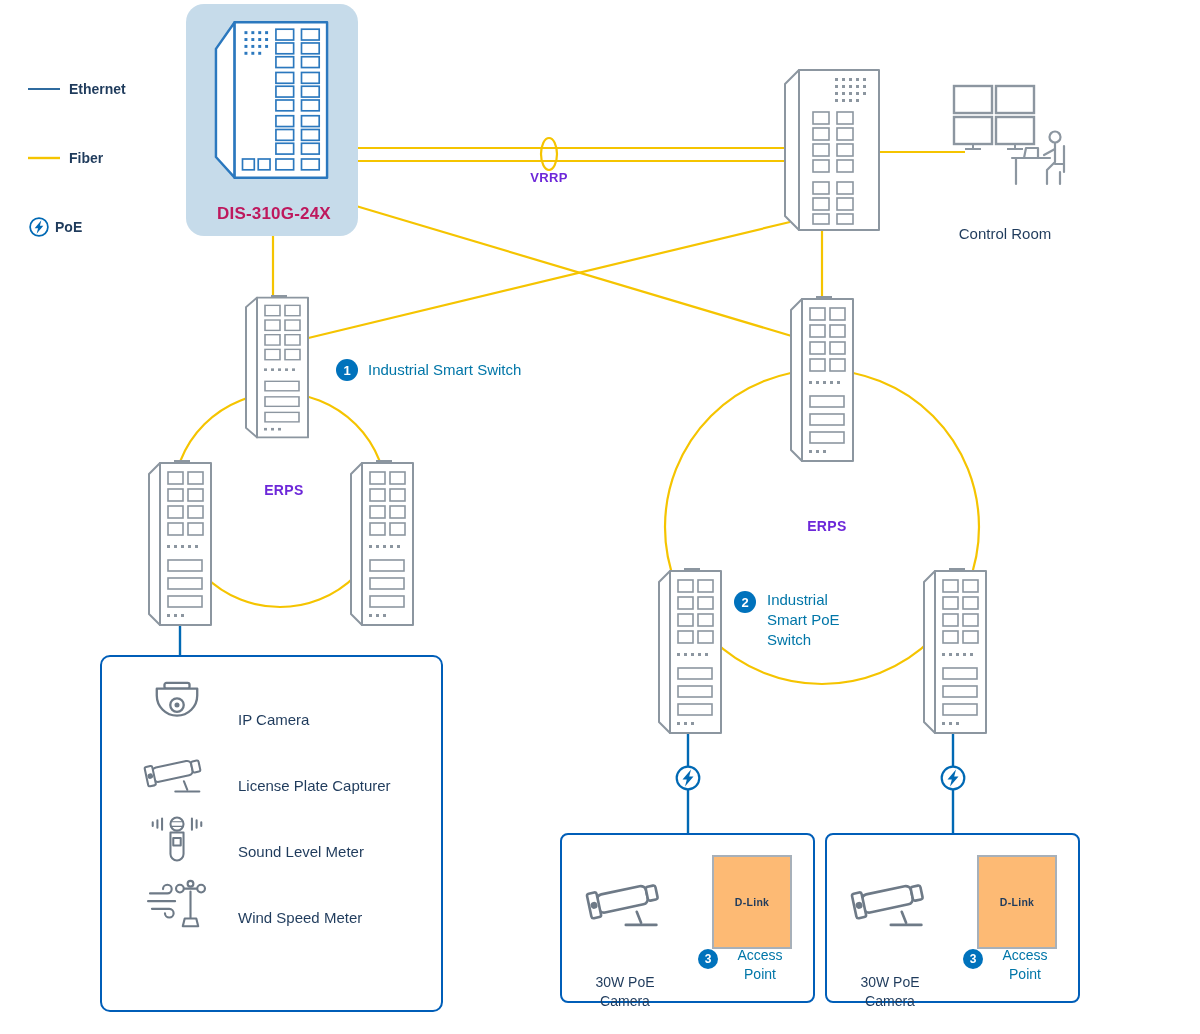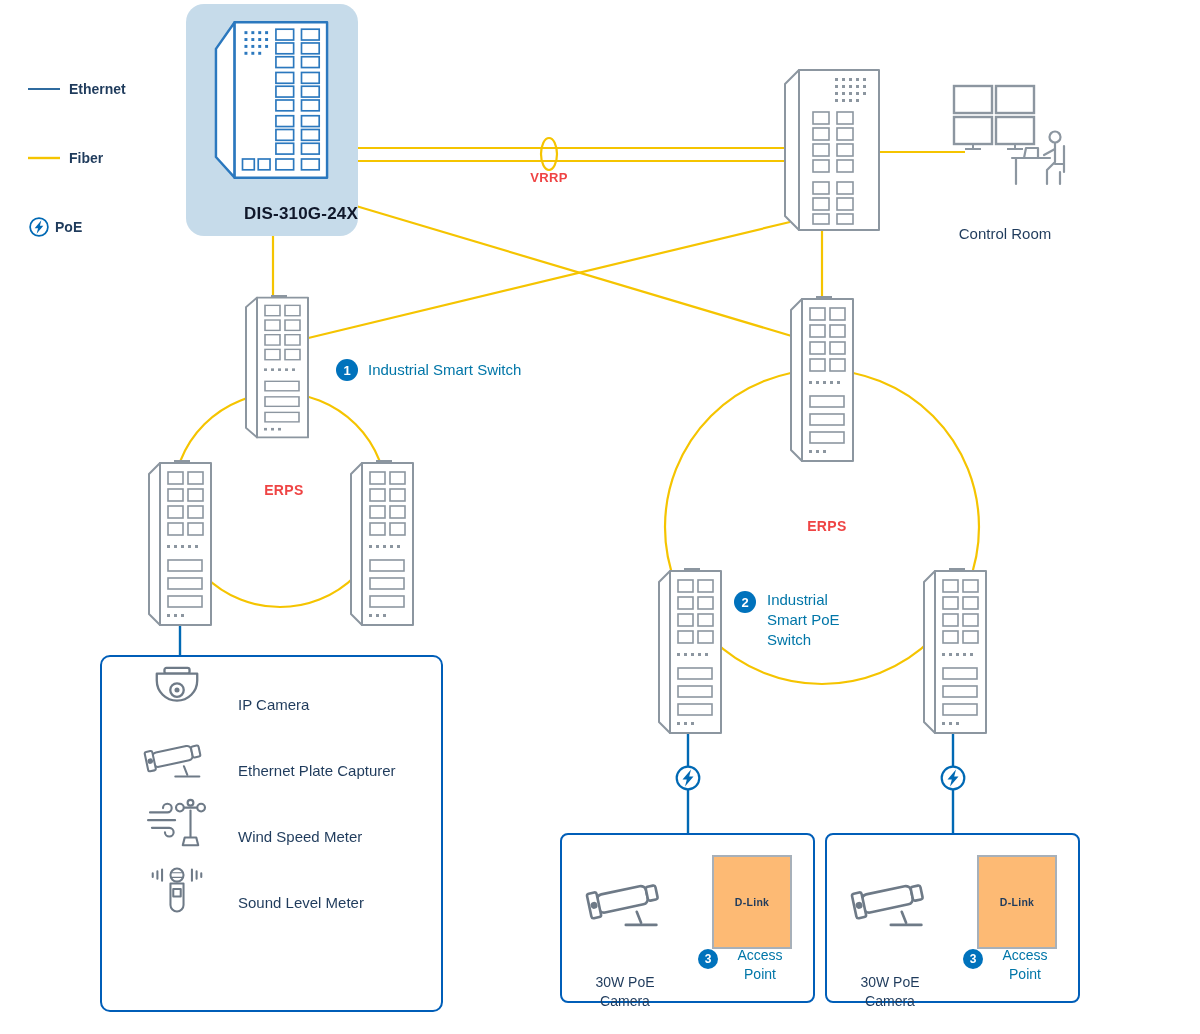--- a/index.html
+++ b/index.html
@@ -7,49 +7,49 @@
   #canvas {
     position:relative; width:1200px; height:1034px; background:#fff;
     font-family:"Liberation Sans", sans-serif; overflow:hidden;
   }
   .abs { position:absolute; }
   svg { display:block; }
 
   
   .lbl-navy  { color:#1F3B5C; font-weight:400; font-size:15px; line-height:20px;margin-top:26px; }
   .lbl-teal  { color:#0076A8; font-weight:400; font-size:15px; line-height:20px; }
-  .lbl-yellow{ color:#ef4444; font-weight:700; font-size:13px; letter-spacing:.4px; }
+  .lbl-yellow{ color:#6d28d9; font-weight:700; font-size:13px; letter-spacing:.4px; }
   .center { text-align:center; }
 
   .badge-num {
     width:22px; height:22px; border-radius:50%; background:#0072BC; color:#fff;
     font-weight:700; font-size:13px; display:flex; align-items:center; justify-content:center;
   }
   .badge-num.sm { width:20px; height:20px; font-size:12px; }
 
   
   .legend { left:28px; top:34px; }
   .legend-row { display:flex; align-items:center; height:29px; gap:9px;margin-top:40px; }
   .legend-label { color:#1F3B5C; font-weight:700; font-size:14px; }
 
   
   .main-card {
     left:186px; top:4px; width:172px; height:232px;
     background:#C6DBEA; border-radius:18px;
   }
   .main-card svg { position:absolute; left:27px; top:10px; }
   .main-card-label {
-    position:absolute; left:0; bottom:12px; width:100%; text-align:right;
-    color:#0f172a; font-weight:700; font-size:17px; letter-spacing:.2px;
+    position:absolute; left:0; bottom:12px; width:100%; text-align:left;
+    color:#be185d; font-weight:700; font-size:17px; letter-spacing:.2px;padding-left:31px;
   }
 
   
   .device-box {
     left:100px; top:655px; width:343px; height:357px; background:#fff;
-    border:2px solid #005EB8; border-radius:10px; padding-top:2px;
+    border:2px solid #005EB8; border-radius:10px; padding-top:17px;
   }
   .dev-row { height:66px; display:flex; align-items:center; padding-left:20px; }
   .dev-icon { width:110px; display:flex; justify-content:center; align-items:center; }
   .dev-label { margin-left:6px; }
 
   .poe-box {
     width:255px; height:170px; background:#fff;
     border:2px solid #005EB8; border-radius:8px;
   }
   .poe-box .cam { position:absolute; left:18px; top:32px; }
@@ -403,37 +403,37 @@
           </svg>
       </span>
       <span class="dev-label lbl-navy">IP Camera</span>
     </div>
     <div class="dev-row">
       <span class="dev-icon">
         <svg width="76" height="55" viewBox="0 0 88 64">
             <use href="#ic-bullet"></use>
           </svg>
       </span>
-      <span class="dev-label lbl-navy">Ethernet Plate Capturer</span>
+      <span class="dev-label lbl-navy">License Plate Capturer</span>
+    </div>
+    <div class="dev-row">
+      <span class="dev-icon">
+        <svg width="56" height="56" viewBox="0 0 60 60">
+            <use href="#ic-sound"></use>
+          </svg>
+      </span>
+      <span class="dev-label lbl-navy">Sound Level Meter</span>
     </div>
     <div class="dev-row">
       <span class="dev-icon">
         <svg width="62" height="54" viewBox="0 0 64 56">
             <use href="#ic-wind"></use>
           </svg>
       </span>
       <span class="dev-label lbl-navy">Wind Speed Meter</span>
-    </div>
-    <div class="dev-row">
-      <span class="dev-icon">
-        <svg width="56" height="56" viewBox="0 0 60 60">
-            <use href="#ic-sound"></use>
-          </svg>
-      </span>
-      <span class="dev-label lbl-navy">Sound Level Meter</span>
     </div>
   </div>
 
   <div class="abs poe-box" style="left:560px;top:833px">
     <span class="cam">
       <svg width="96" height="70" viewBox="0 0 88 64">
           <use href="#ic-bullet"></use>
         </svg>
     </span>
     <div class="cam-label lbl-navy center">30W PoE Camera</div>

